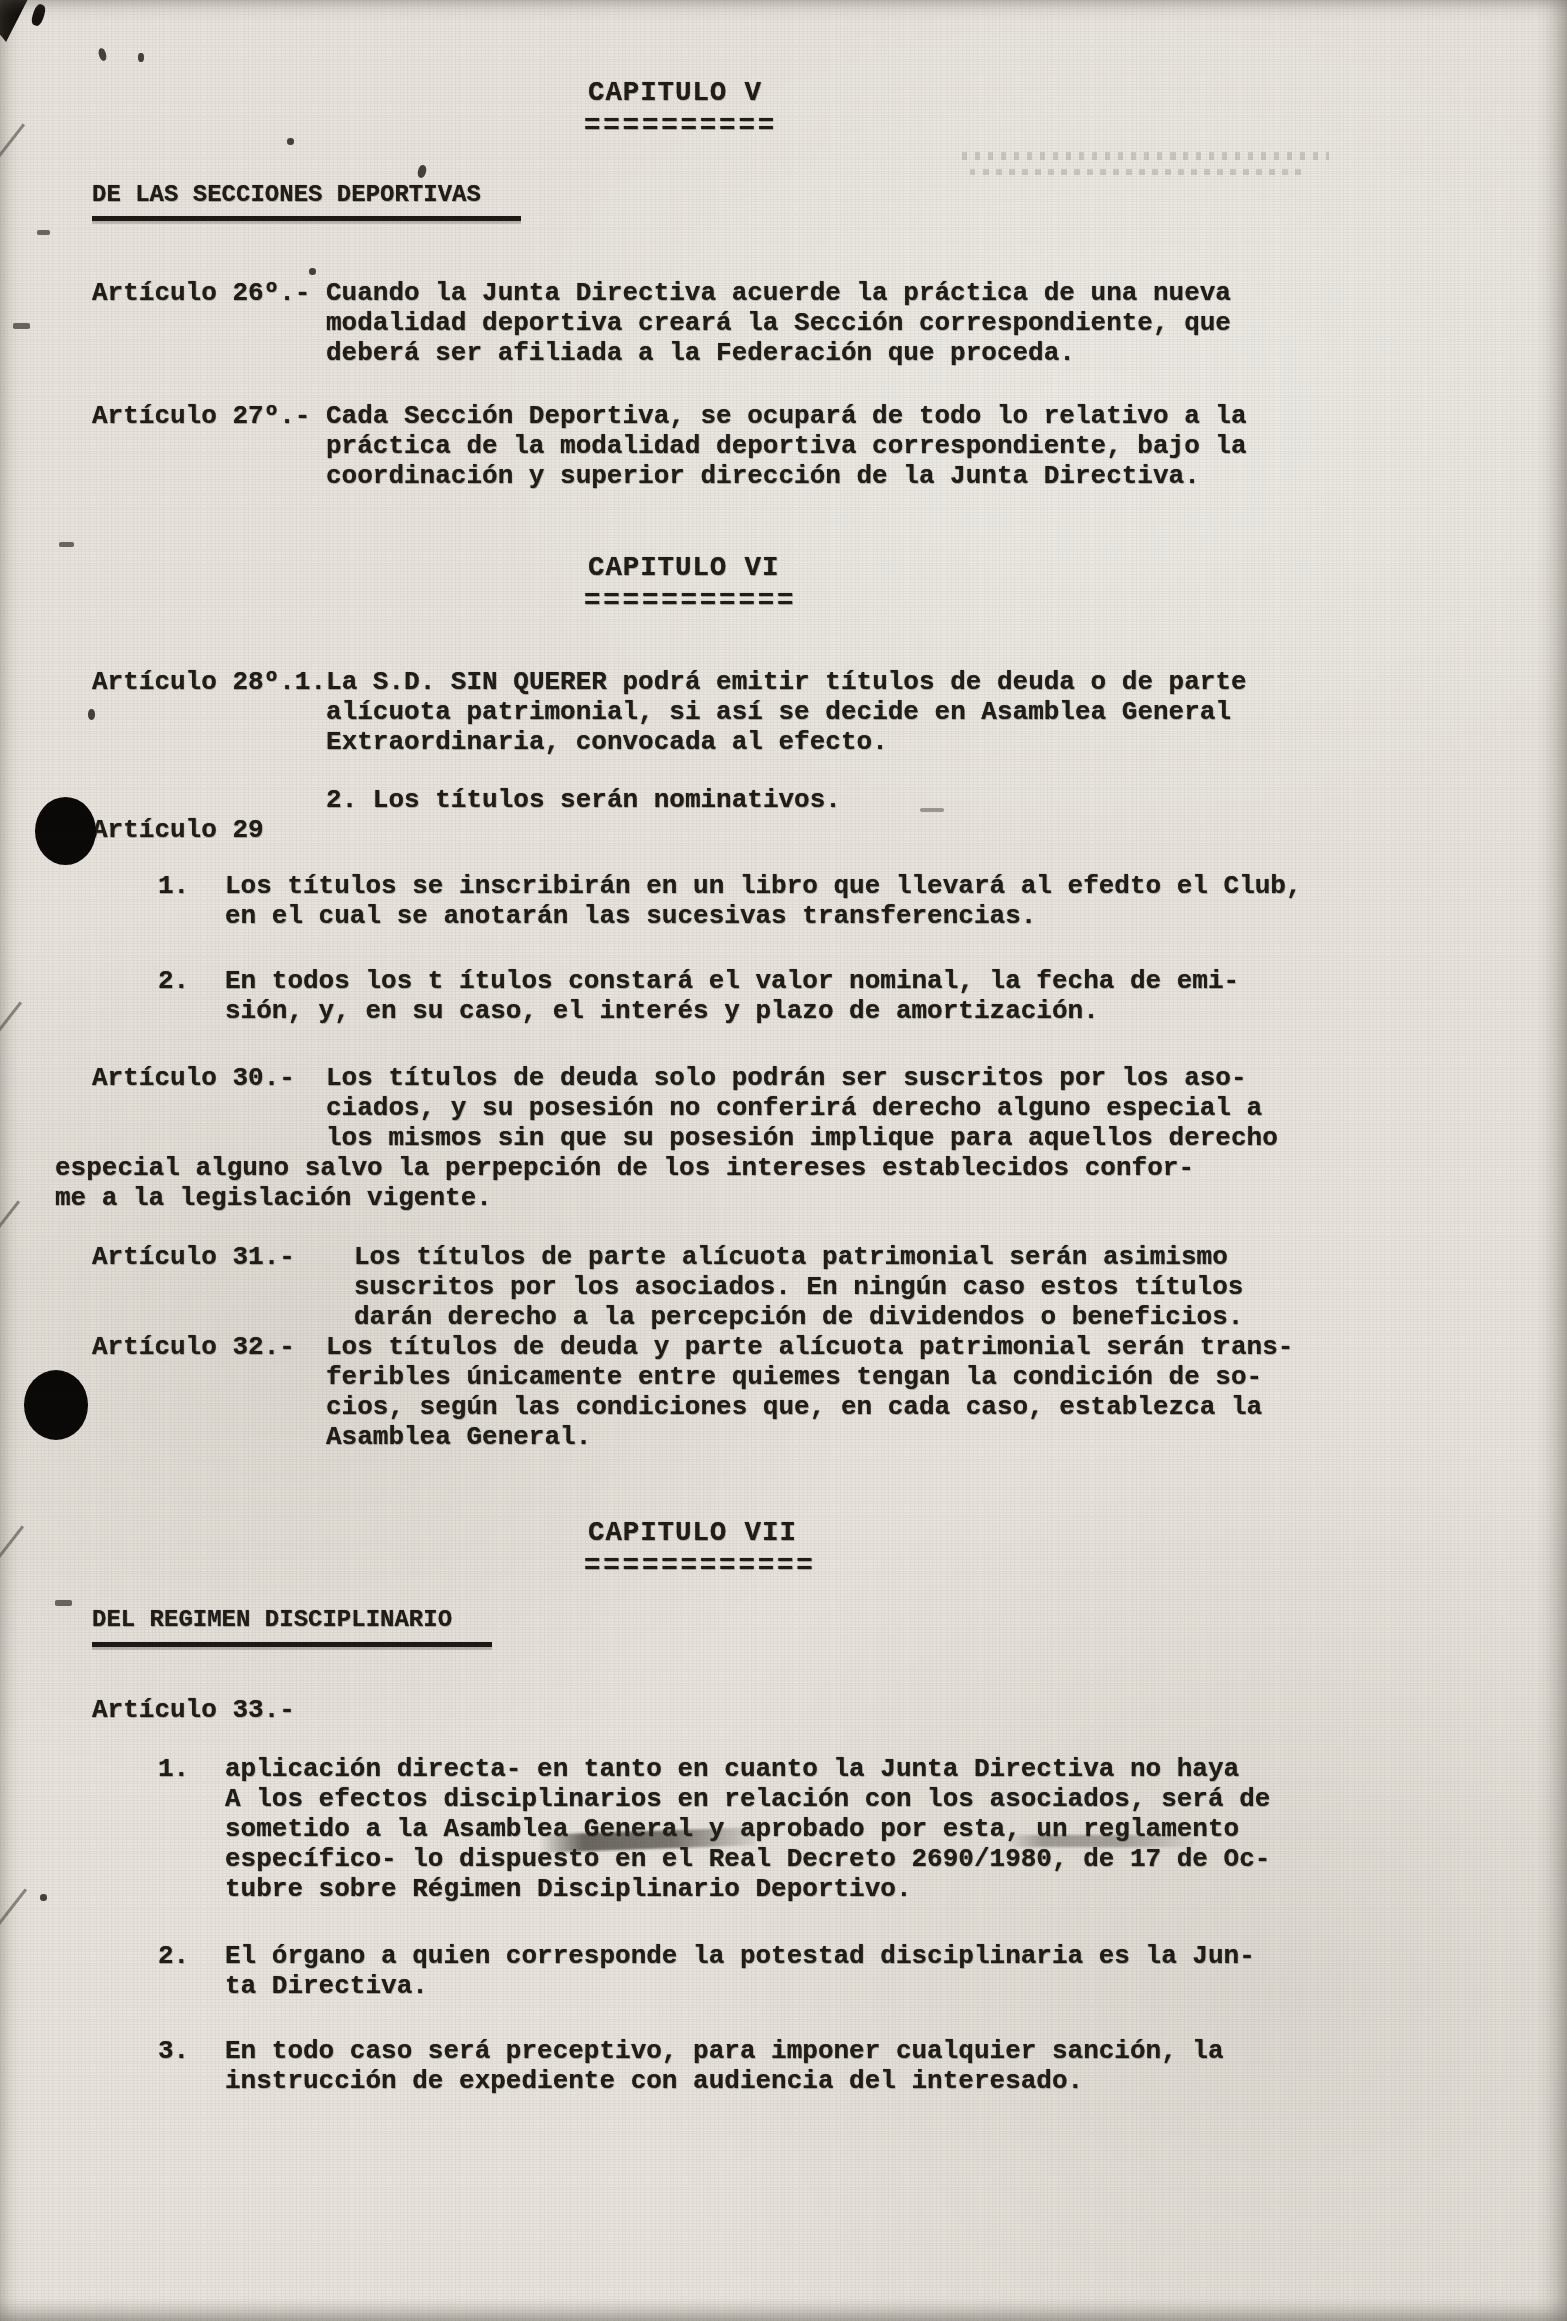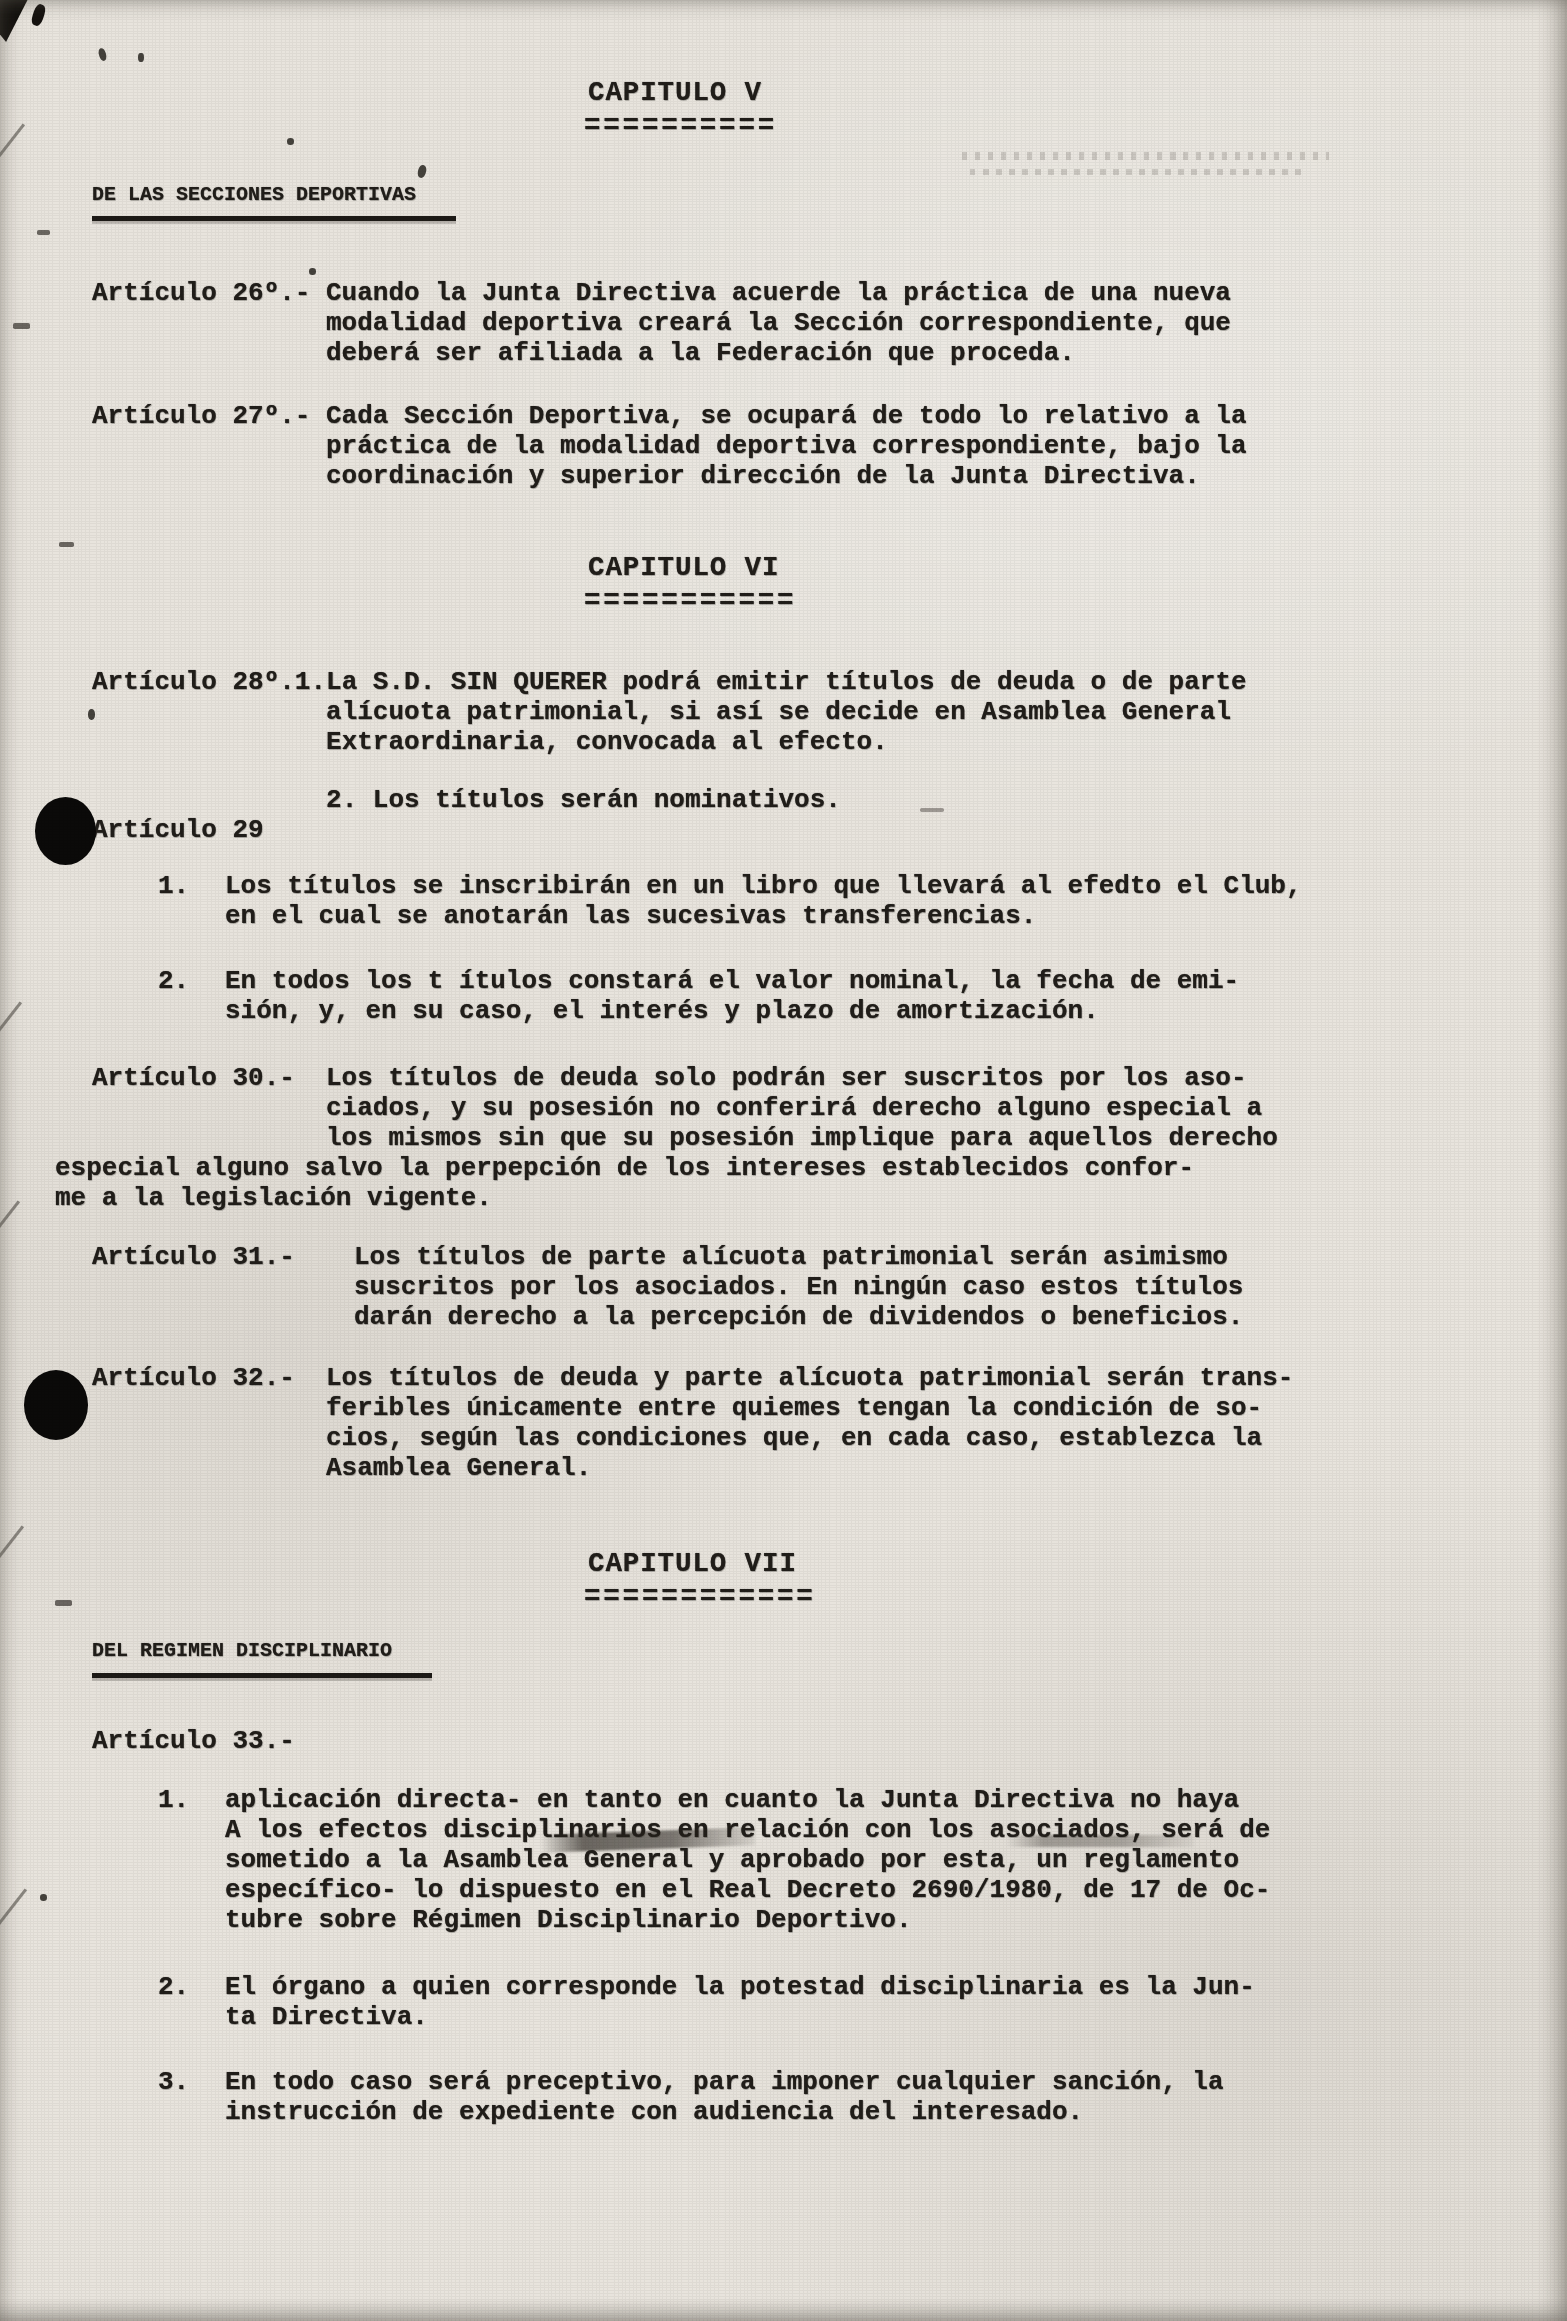--- a/index.html
+++ b/index.html
@@ -18,34 +18,34 @@
       #e8e4dd;
   }
   .content{
     position:absolute;inset:0;
     padding:78px 0 0 92px;
     font-size:26px;line-height:30px;
   }
   .t{white-space:pre;text-shadow:0 0 0.9px rgba(33,30,26,.7),0.6px 0.6px 0 rgba(33,30,26,.25);}
   .ch-title{margin-left:496px;font-size:27.5px;letter-spacing:0.9px;}
   .ch-rule{margin:2.8px 0 0 492px;letter-spacing:2.8px;font-size:27.5px;}
-  .sec-head{font-size:20px;}
+  .sec-head{font-size:24px;}
   .sec-head .u{display:inline-block;padding:0 40px 6.4px 0;border-bottom:5.5px solid #1d1a16;box-shadow:0 2.8px 0 rgba(45,40,34,.26);}
   .mt-h5{margin-top:39px;}
   .mt-a26{margin-top:57px;}
   .mt-a27{margin-top:33px;}
   .mt-c6{margin-top:62px;}
   .mt-h6{margin-top:26px;}
   .mt-a28{margin-top:51px;}
   .mt-a29{}
   .mt-i1{margin-top:26px;}
   .mt-i2{margin-top:35px;}
   .mt-a30{margin-top:37px;}
   .mt-a31{margin-top:29px;gap:28px;}
-  .mt-a32{margin-top:31px;}
+  .mt-a32{}
   .mt-c7{margin-top:66px;}
   .mt-h7{margin-top:24px;}
   .mt-a33{margin-top:48px;}
   .mt-i33a{margin-top:29px;}
   .mt-i33b{margin-top:37px;}
   .mt-i33c{margin-top:35px;}
   .art{display:flex;}
   .art .lbl{flex:0 0 234px;}
   .art .body{flex:1 1 auto;}
   .para2{margin-top:28.5px;}

